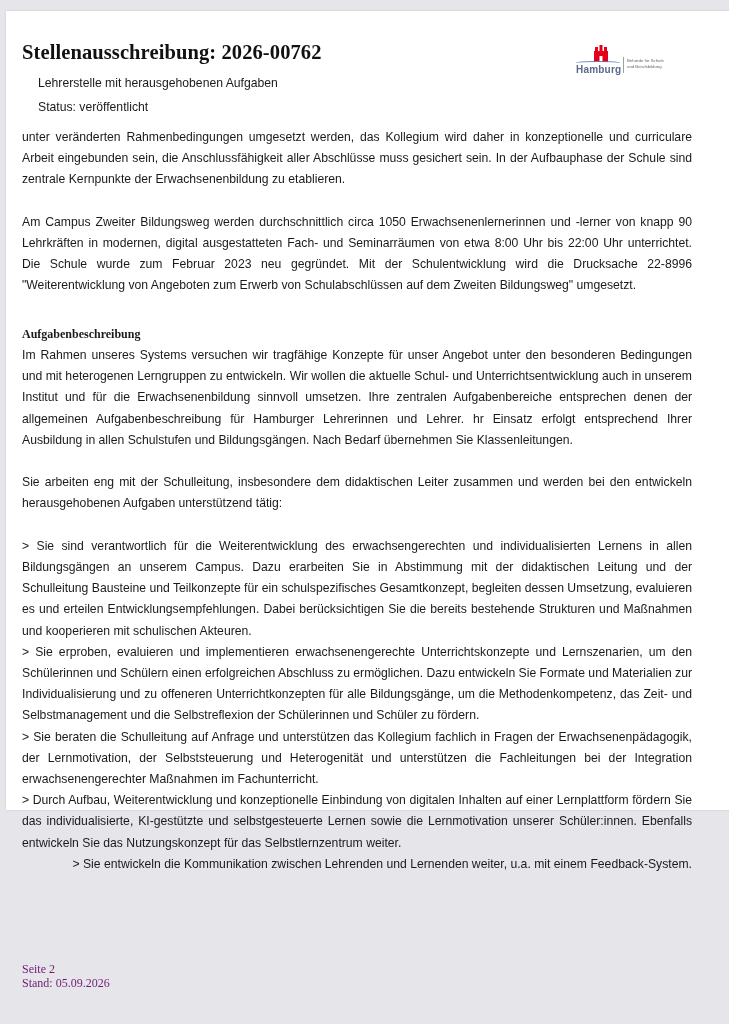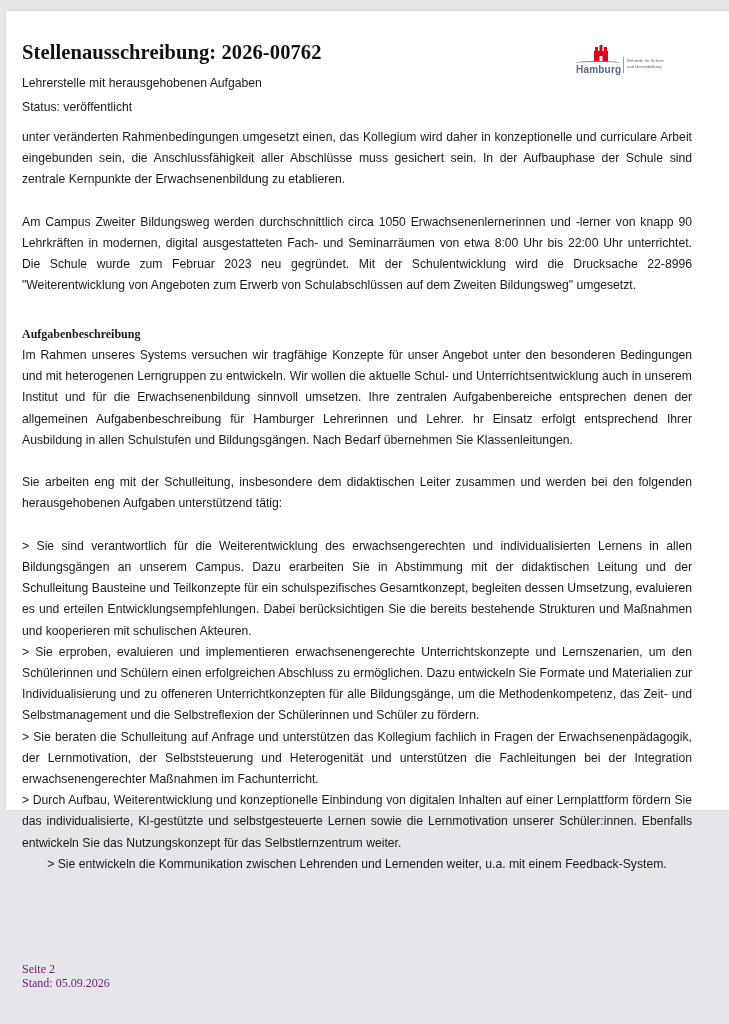--- a/index.html
+++ b/index.html
@@ -16,21 +16,21 @@
       padding-left: 21px;
     }
     .title {
       position: absolute; left: 16px; top: 30px;
       font-family: "Liberation Serif", serif;
       font-weight: bold; font-size: 20.5px; color: #111;
       letter-spacing: 0.1px;
       margin: 0;
     }
     .sub {
-      position: absolute; left: 16px;
+      position: absolute; left: 32px;
       font-family: "Liberation Sans", sans-serif;
       font-size: 12.2px; color: #1a1a1a;
       margin: 0;
     }
     .sub.l1 { top: 65px; }
     .sub.l2 { top: 89px; }
     .logo {
       position: absolute; left: 566px; top: 29px; width: 120px; height: 36px;
     }
     .logo .wordmark {
@@ -54,21 +54,21 @@
       position: absolute; left: 16px; top: 116px; width: 670px;
       font-family: "Liberation Sans", sans-serif;
       font-size: 12.2px; line-height: 21.2px; color: #1a1a1a;
     }
     .content p { margin: 0; text-align: justify; }
     .content .gap { height: 21.2px; }
     .content .heading {
       font-family: "Liberation Serif", serif; font-weight: bold; font-size: 12px;
       margin-top: 6px;
     }
-    .content p.left { text-align: center; }
+    .content p.left { text-align: right; }
     .footer {
       position: absolute; left: 16px; top: 951px;
       font-family: "Liberation Serif", serif; font-size: 12px; line-height: 14px; color: #701a75;
     }
   </style>
 </head>
 <body>
 
 <div class="page">
 
@@ -87,28 +87,28 @@
     <div class="swoosh"></div>
     <span class="wordmark">Hamburg</span>
     <div class="sep"></div>
     <div class="dept">
       <div>Behörde für Schule</div>
       <div>und Berufsbildung</div>
     </div>
   </div>
 
   <div class="content">
-    <p>unter veränderten Rahmenbedingungen umgesetzt einen, das Kollegium wird daher in konzeptionelle und curriculare Arbeit eingebunden sein, die Anschlussfähigkeit aller Abschlüsse muss gesichert sein. In der Aufbauphase der Schule sind zentrale Kernpunkte der Erwachsenenbildung zu etablieren.</p>
+    <p>unter veränderten Rahmenbedingungen umgesetzt werden, das Kollegium wird daher in konzeptionelle und curriculare Arbeit eingebunden sein, die Anschlussfähigkeit aller Abschlüsse muss gesichert sein. In der Aufbauphase der Schule sind zentrale Kernpunkte der Erwachsenenbildung zu etablieren.</p>
     <div class="gap"></div>
     <p>Am Campus Zweiter Bildungsweg werden durchschnittlich circa 1050 Erwachsenenlernerinnen und -lerner von knapp 90 Lehrkräften in modernen, digital ausgestatteten Fach- und Seminarräumen von etwa 8:00 Uhr bis 22:00 Uhr unterrichtet. Die Schule wurde zum Februar 2023 neu gegründet. Mit der Schulentwicklung wird die Drucksache 22-8996 "Weiterentwicklung von Angeboten zum Erwerb von Schulabschlüssen auf dem Zweiten Bildungsweg" umgesetzt.</p>
     <div class="gap"></div>
     <div class="heading">Aufgabenbeschreibung</div>
     <p>Im Rahmen unseres Systems versuchen wir tragfähige Konzepte für unser Angebot unter den besonderen Bedingungen und mit heterogenen Lerngruppen zu entwickeln. Wir wollen die aktuelle Schul- und Unterrichtsentwicklung auch in unserem Institut und für die Erwachsenenbildung sinnvoll umsetzen. Ihre zentralen Aufgabenbereiche entsprechen denen der allgemeinen Aufgabenbeschreibung für Hamburger Lehrerinnen und Lehrer. hr Einsatz erfolgt entsprechend Ihrer Ausbildung in allen Schulstufen und Bildungsgängen. Nach Bedarf übernehmen Sie Klassenleitungen.</p>
     <div class="gap"></div>
-    <p>Sie arbeiten eng mit der Schulleitung, insbesondere dem didaktischen Leiter zusammen und werden bei den folgenden herausgehobenen Aufgaben unterstützend tätig:</p>
+    <p>Sie arbeiten eng mit der Schulleitung, insbesondere dem didaktischen Leiter zusammen und werden bei den entwickeln herausgehobenen Aufgaben unterstützend tätig:</p>
     <div class="gap"></div>
     <p>&gt; Sie sind verantwortlich für die Weiterentwicklung des erwachsengerechten und individualisierten Lernens in allen Bildungsgängen an unserem Campus. Dazu erarbeiten Sie in Abstimmung mit der didaktischen Leitung und der Schulleitung Bausteine und Teilkonzepte für ein schulspezifisches Gesamtkonzept, begleiten dessen Umsetzung, evaluieren es und erteilen Entwicklungsempfehlungen. Dabei berücksichtigen Sie die bereits bestehende Strukturen und Maßnahmen und kooperieren mit schulischen Akteuren.</p>
     <p>&gt; Sie erproben, evaluieren und implementieren erwachsenengerechte Unterrichtskonzepte und Lernszenarien, um den Schülerinnen und Schülern einen erfolgreichen Abschluss zu ermöglichen. Dazu entwickeln Sie Formate und Materialien zur Individualisierung und zu offeneren Unterrichtkonzepten für alle Bildungsgänge, um die Methodenkompetenz, das Zeit- und Selbstmanagement und die Selbstreflexion der Schülerinnen und Schüler zu fördern.</p>
     <p>&gt; Sie beraten die Schulleitung auf Anfrage und unterstützen das Kollegium fachlich in Fragen der Erwachsenenpädagogik, der Lernmotivation, der Selbststeuerung und Heterogenität und unterstützen die Fachleitungen bei der Integration erwachsenengerechter Maßnahmen im Fachunterricht.</p>
     <p>&gt; Durch Aufbau, Weiterentwicklung und konzeptionelle Einbindung von digitalen Inhalten auf einer Lernplattform fördern Sie das individualisierte, KI-gestützte und selbstgesteuerte Lernen sowie die Lernmotivation unserer Schüler:innen. Ebenfalls entwickeln Sie das Nutzungskonzept für das Selbstlernzentrum weiter.</p>
     <p class="left">&gt; Sie entwickeln die Kommunikation zwischen Lehrenden und Lernenden weiter, u.a. mit einem Feedback-System.</p>
   </div>
 
   <div class="footer">
     <div>Seite 2</div>

